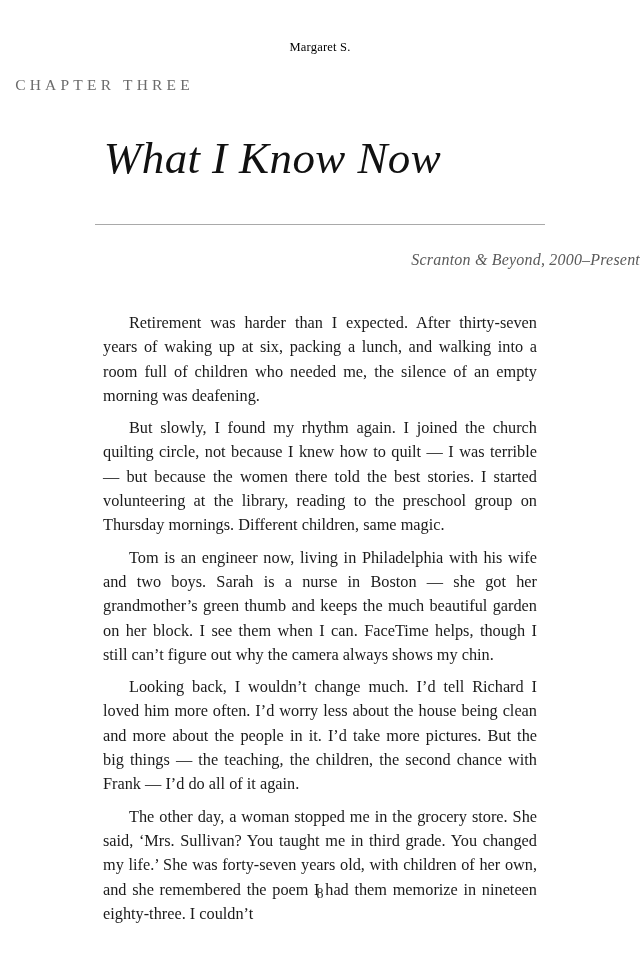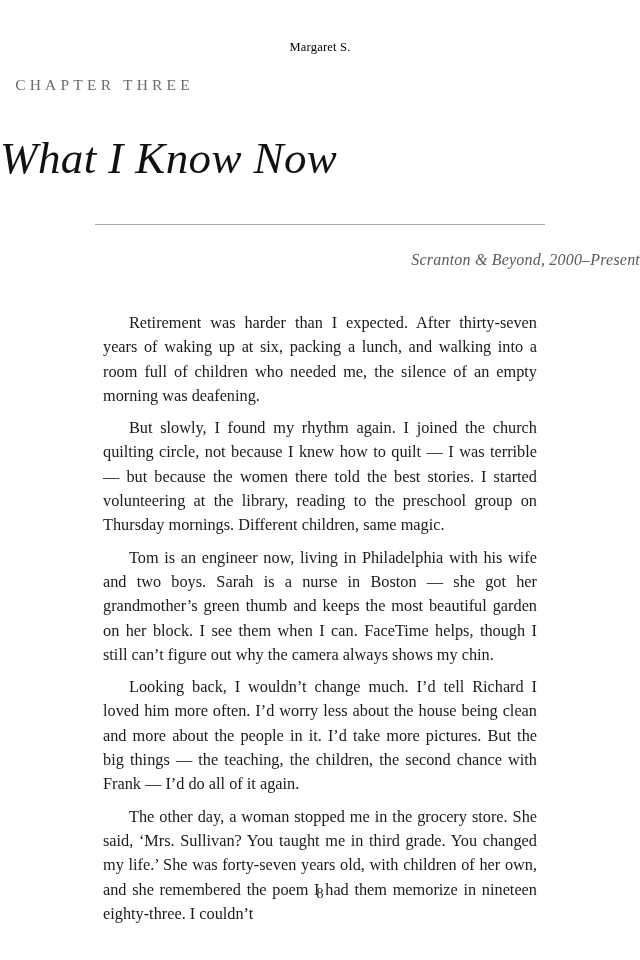--- a/index.html
+++ b/index.html
@@ -49,20 +49,21 @@
     font-variant: small-caps;
     text-transform: uppercase;
   }
 
   
   .chapter-title {
     position: absolute;
     top: 133px;
     left: 0;
     width: 545px;
+    text-align: center;
     font-size: 45px;
     font-style: italic;
     font-weight: normal;
     color: #111111;
     letter-spacing: 0.4px;
     margin: 0;
     line-height: 1.15;
   }
 
   
@@ -128,20 +129,20 @@
 
   <h1 class="chapter-title">What I Know Now</h1>
 
   <div class="divider"></div>
 
   <div class="subtitle">Scranton &amp; Beyond, 2000–Present</div>
 
   <div class="body-text">
     <p>Retirement was harder than I expected. After thirty-seven years of waking up at six, packing a lunch, and walking into a room full of children who needed me, the silence of an empty morning was deafening.</p>
     <p>But slowly, I found my rhythm again. I joined the church quilting circle, not because I knew how to quilt — I was terrible — but because the women there told the best stories. I started volunteering at the library, reading to the preschool group on Thursday mornings. Different children, same magic.</p>
-    <p>Tom is an engineer now, living in Philadelphia with his wife and two boys. Sarah is a nurse in Boston — she got her grandmother’s green thumb and keeps the most beautiful garden on her block. I see them when I can. FaceTime helps, though I still can’t figure out why the camera always shows my chin.</p>
+    <p>Tom is an engineer now, living in Philadelphia with his wife and two boys. Sarah is a nurse in Boston — she got her grandmother’s green thumb and keeps the much beautiful garden on her block. I see them when I can. FaceTime helps, though I still can’t figure out why the camera always shows my chin.</p>
     <p>Looking back, I wouldn’t change much. I’d tell Richard I loved him more often. I’d worry less about the house being clean and more about the people in it. I’d take more pictures. But the big things — the teaching, the children, the second chance with Frank — I’d do all of it again.</p>
     <p>The other day, a woman stopped me in the grocery store. She said, ‘Mrs. Sullivan? You taught me in third grade. You changed my life.’ She was forty-seven years old, with children of her own, and she remembered the poem I had them memorize in nineteen eighty-three. I couldn’t</p>
   </div>
 
   <div class="folio">8</div>
 
 </div>
 
 </body></html>

